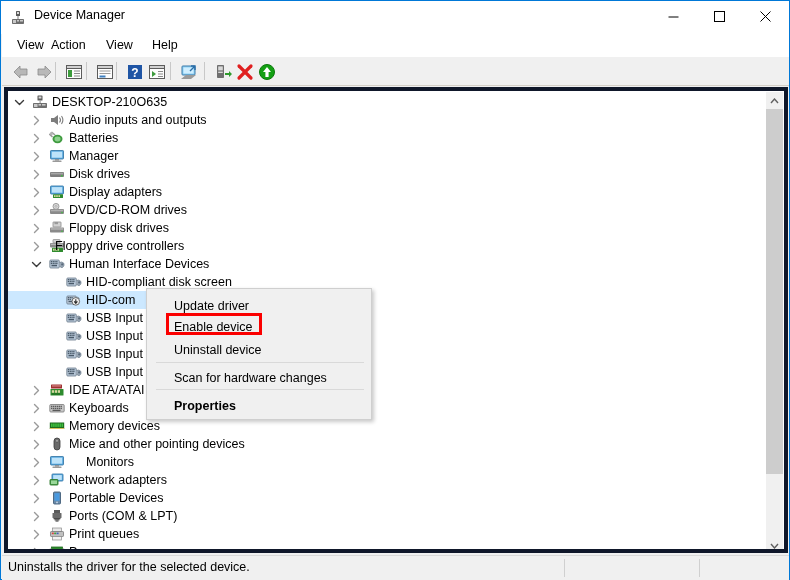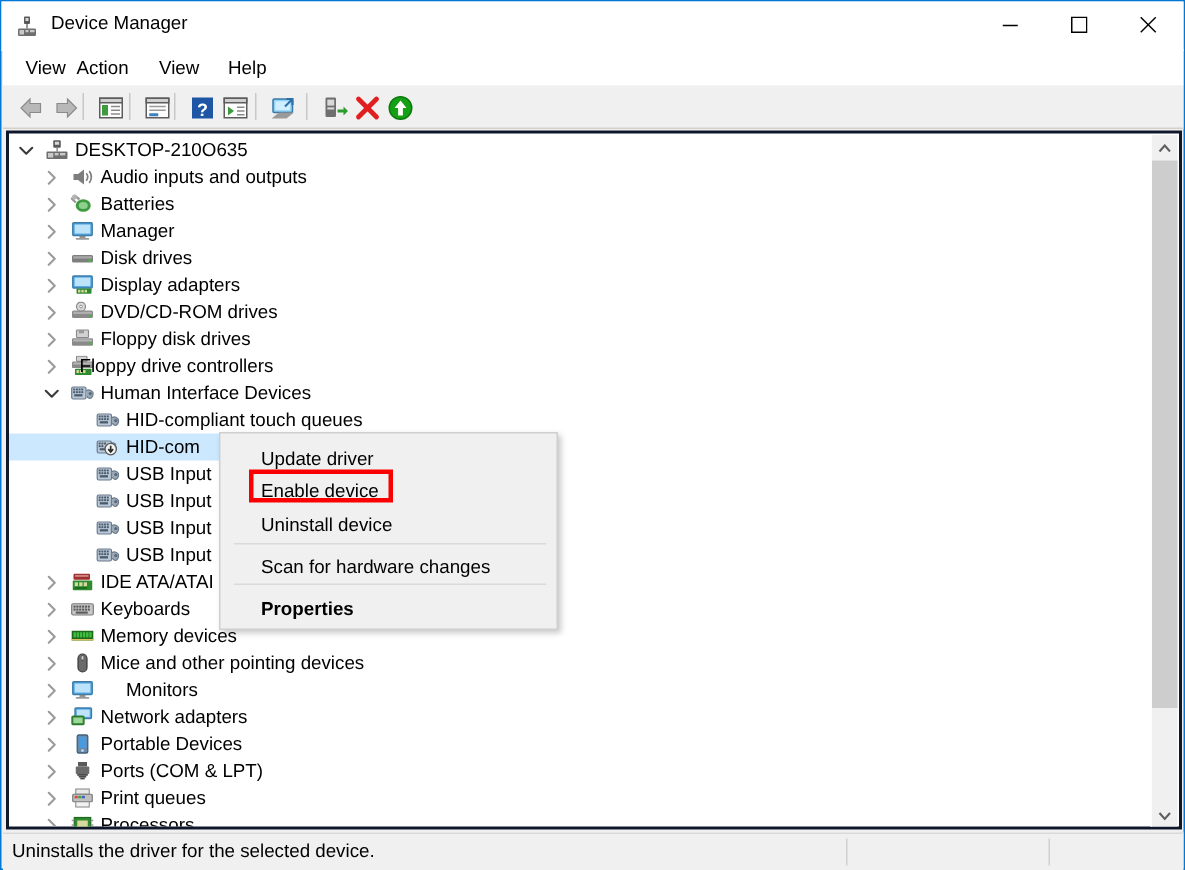--- a/index.html
+++ b/index.html
@@ -73,21 +73,21 @@
     position: absolute; top: 5px;
     width: 1px; height: 18px;
     background: #c8c8c8;
   }
 
   
   #treepanel {
     position: absolute; left: 3px; top: 86px;
     width: 784px; height: 466px;
     background: #ffffff;
-    border: 2px solid #0f172a;
+    border: 4px solid #0f172a;
     box-sizing: border-box;
     overflow: hidden;
   }
   #treelist {
     position: absolute; left: 0; top: 2px;
     width: 765px;
   }
   .trow {
     position: relative;
     height: 18px;
@@ -455,21 +455,21 @@
               <rect x="5.4" y="4" width="1.3" height="1.3" fill="#4a5a6a"></rect>
               <rect x="7.2" y="4" width="1.3" height="1.3" fill="#4a5a6a"></rect>
               <rect x="1.8" y="5.8" width="1.3" height="1.3" fill="#4a5a6a"></rect>
               <rect x="3.6" y="5.8" width="1.3" height="1.3" fill="#4a5a6a"></rect>
               <rect x="5.4" y="5.8" width="1.3" height="1.3" fill="#4a5a6a"></rect>
               <rect x="7.2" y="5.8" width="1.3" height="1.3" fill="#4a5a6a"></rect>
               <rect x="2.5" y="7.8" width="5.5" height="1.5" fill="#4a5a6a"></rect>
               <path d="M10.5 5.5 Q13 4 15 6.5 Q15.5 9 13.5 10.5 Q11.5 11 10.8 9" fill="#9aa8b6" stroke="#6a7a8a" stroke-width="0.7"></path>
               <circle cx="13.2" cy="7.4" r="1.1" fill="#5a6a7a"></circle>
             </svg></span>
-          <span class="tlabel" style="left: 78px;">HID-compliant touch queues</span>
+          <span class="tlabel" style="left: 78px;">HID-compliant disk screen</span>
         </div>
         <div class="trow selected" style="width: 236px;">
           <span class="ticon" style="left: 58px;"><svg width="16" height="14" viewBox="0 0 16 14">
               <rect x="0.8" y="3" width="9.5" height="8" rx="1" fill="#b8c8d8" stroke="#6a7a8a" stroke-width="0.8"></rect>
               <rect x="1.8" y="4" width="1.3" height="1.3" fill="#4a5a6a"></rect>
               <rect x="3.6" y="4" width="1.3" height="1.3" fill="#4a5a6a"></rect>
               <rect x="5.4" y="4" width="1.3" height="1.3" fill="#4a5a6a"></rect>
               <rect x="1.8" y="5.8" width="1.3" height="1.3" fill="#4a5a6a"></rect>
               <rect x="3.6" y="5.8" width="1.3" height="1.3" fill="#4a5a6a"></rect>
               <rect x="2.5" y="7.8" width="4.5" height="1.4" fill="#4a5a6a"></rect>

